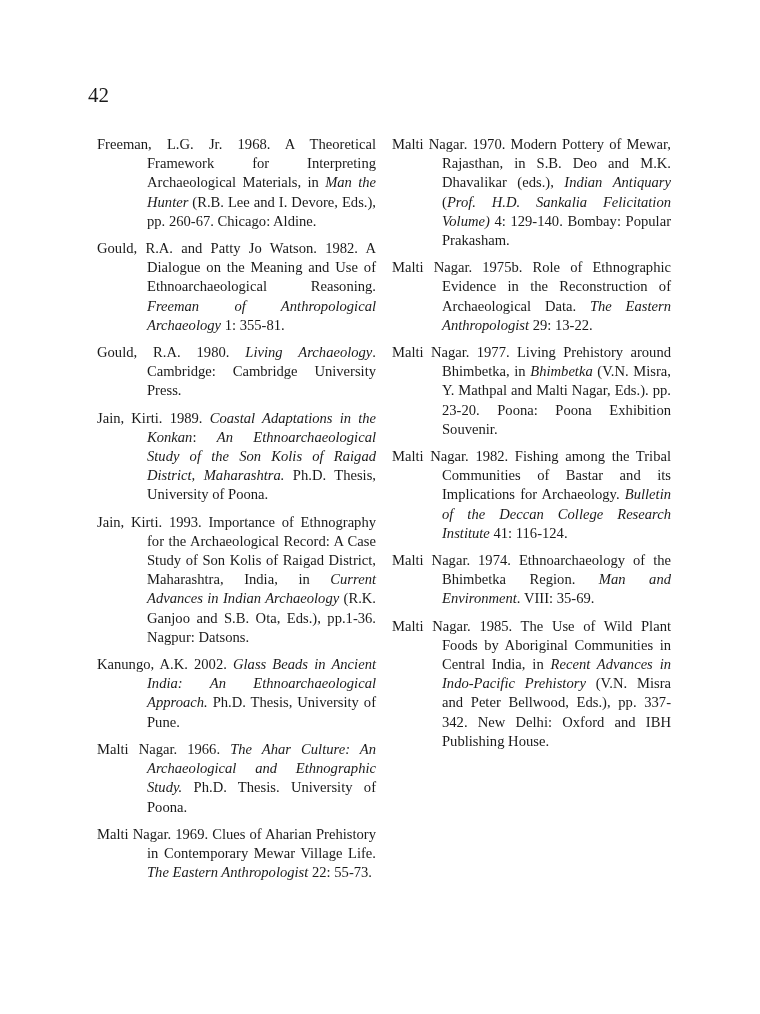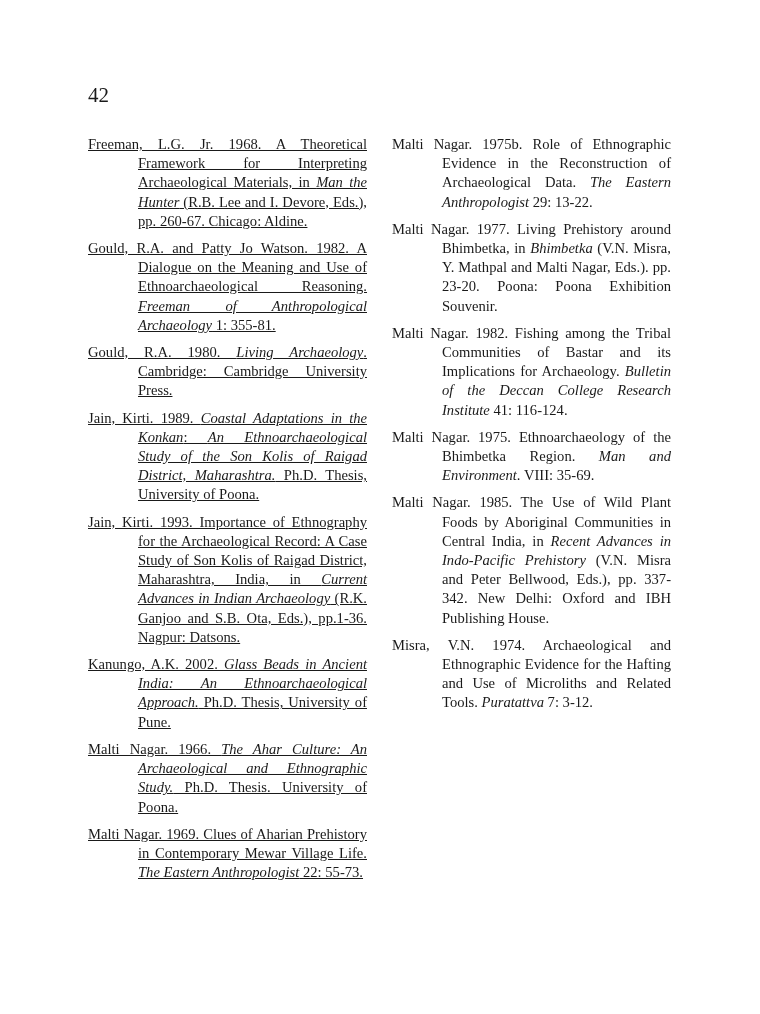--- a/index.html
+++ b/index.html
@@ -34,21 +34,21 @@
       top: 0;
       font-style: italic;
     }
     .column {
       position: absolute;
       top: 135px;
       width: 279px;
       font-size: 14.6px;
       line-height: 19.2px;
     }
-    .col-left { left: 88px; text-decoration: underline; }
+    .col-left { left: 97px; }
     .col-right { left: 392px; }
     .ref {
       text-align: justify;
       padding-left: 50px;
       text-indent: -50px;
       margin: 0 0 8px 0;
       hyphens: none;
     }
     .ref i { font-style: italic; }
   </style>
@@ -63,19 +63,19 @@
     <p class="ref"><span>Freeman, L.G. Jr. 1968. A Theoretical Framework for Interpreting Archaeological Materials, in </span><i>Man the Hunter</i><span> (R.B. Lee and I. Devore, Eds.), pp. 260-67. Chicago: Aldine.</span></p>
     <p class="ref"><span>Gould, R.A. and Patty Jo Watson. 1982. A Dialogue on the Meaning and Use of Ethnoarchaeological Reasoning. </span><i>Freeman of Anthropological Archaeology</i><span> 1: 355-81.</span></p>
     <p class="ref"><span>Gould, R.A. 1980. </span><i>Living Archaeology</i><span>. Cambridge: Cambridge University Press.</span></p>
     <p class="ref"><span>Jain, Kirti. 1989. </span><i>Coastal Adaptations in the Konkan</i><span>: </span><i>An Ethnoarchaeological Study of the Son Kolis of Raigad District, Maharashtra.</i><span> Ph.D. Thesis, University of Poona.</span></p>
     <p class="ref"><span>Jain, Kirti. 1993. Importance of Ethnography for the Archaeological Record: A Case Study of Son Kolis of Raigad District, Maharashtra, India, in </span><i>Current Advances in Indian Archaeology</i><span> (R.K. Ganjoo and S.B. Ota, Eds.), pp.1-36. Nagpur: Datsons.</span></p>
     <p class="ref"><span>Kanungo, A.K. 2002. </span><i>Glass Beads in Ancient India: An Ethnoarchaeological Approach.</i><span> Ph.D. Thesis, University of Pune.</span></p>
     <p class="ref"><span>Malti Nagar. 1966. </span><i>The Ahar Culture: An Archaeological and Ethnographic Study.</i><span> Ph.D. Thesis. University of Poona.</span></p>
     <p class="ref"><span>Malti Nagar. 1969. Clues of Aharian Prehistory in Contemporary Mewar Village Life. </span><i>The Eastern Anthropologist</i><span> 22: 55-73.</span></p>
   </div>
 <div class="column col-right">
+    <p class="ref"><span>Malti Nagar. 1970. Modern Pottery of Mewar, Rajasthan, in S.B. Deo and M.K. Dhavalikar (eds.), </span><i>Indian Antiquary</i><span> (</span><i>Prof. H.D. Sankalia Felicitation Volume)</i><span> 4: 129-140. Bombay: Popular Prakasham.</span></p>
     <p class="ref"><span>Malti Nagar. 1975b. Role of Ethnographic Evidence in the Reconstruction of Archaeological Data. </span><i>The Eastern Anthropologist</i><span> 29: 13-22.</span></p>
     <p class="ref"><span>Malti Nagar. 1977. Living Prehistory around Bhimbetka, in </span><i>Bhimbetka</i><span> (V.N. Misra, Y. Mathpal and Malti Nagar, Eds.). pp. 23-20. Poona: Poona Exhibition Souvenir.</span></p>
     <p class="ref"><span>Malti Nagar. 1982. Fishing among the Tribal Communities of Bastar and its Implications for Archaeology. </span><i>Bulletin of the Deccan College Research Institute</i><span> 41: 116-124.</span></p>
-    <p class="ref"><span>Malti Nagar. 1975. Ethnoarchaeology of the Bhimbetka Region. </span><i>Man and Environment</i><span>. VIII: 35-69.</span></p>
+    <p class="ref"><span>Malti Nagar. 1974. Ethnoarchaeology of the Bhimbetka Region. </span><i>Man and Environment</i><span>. VIII: 35-69.</span></p>
     <p class="ref"><span>Malti Nagar. 1985. The Use of Wild Plant Foods by Aboriginal Communities in Central India, in </span><i>Recent Advances in Indo-Pacific Prehistory</i><span> (V.N. Misra and Peter Bellwood, Eds.), pp. 337-342. New Delhi: Oxford and IBH Publishing House.</span></p>
-    <p class="ref"><span>Misra, V.N. 1974. Archaeological and Ethnographic Evidence for the Hafting and Use of Microliths and Related Tools. </span><i>Puratattva</i><span> 7: 3-12.</span></p>
   </div>
 
 </body></html>

